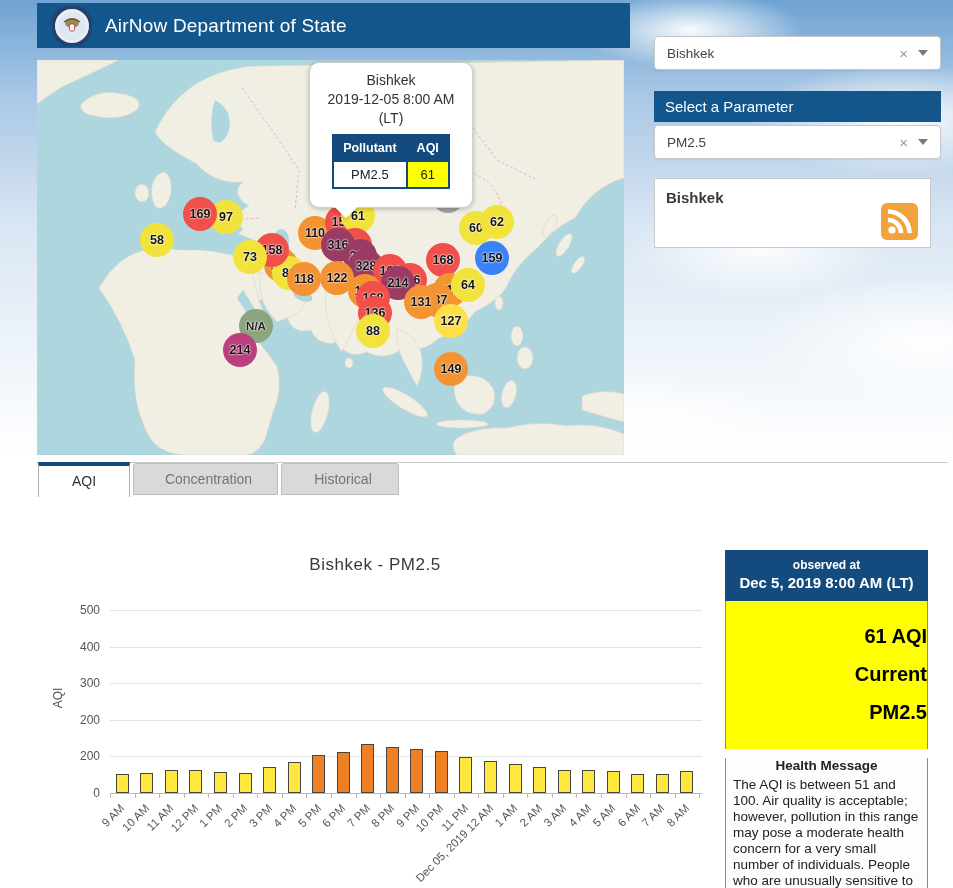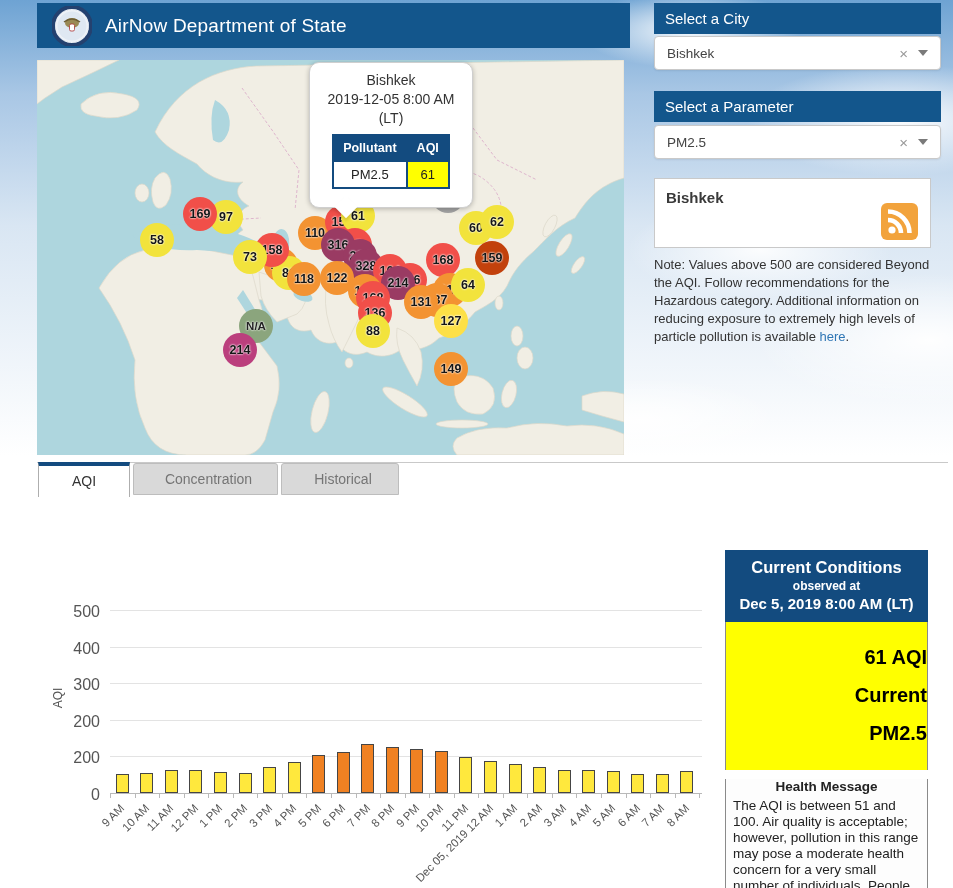--- a/index.html
+++ b/index.html
@@ -46,21 +46,21 @@
   a.link{color:#2f76b5;text-decoration:none;}
   
   .tabs-rule{position:absolute;left:37px;top:462px;width:911px;height:1px;background:#c9c9c9;}
   .tab{position:absolute;top:463px;height:32px;box-sizing:border-box;text-align:center;font-size:14px;line-height:30px;}
   .tab.active{background:#fff;border:1px solid #aeaeae;border-top:4px solid #134b7f;border-bottom:none;color:#333;top:462px;height:35px;z-index:2;}
   .tab.inactive{background:#d9d9d9;border:1px solid #bdbdbd;color:#757575;border-radius:3px 3px 0 0;padding-left:6px;}
   .learn{position:absolute;left:38px;top:510px;font-size:14.5px;color:#3c3c3c;}
   
   .chart{position:absolute;left:40px;top:545px;width:670px;height:343px;}
   .chart-title{position:absolute;left:0;top:10px;width:670px;text-align:center;font-size:17px;color:#3a3a3a;letter-spacing:.5px;}
-  .ylab{position:absolute;width:50px;text-align:right;font-size:16px;color:#555;}
+  .ylab{position:absolute;width:50px;text-align:right;font-size:12px;color:#555;}
   .yaxis-name{position:absolute;left:8px;top:146px;font-size:12px;color:#555;transform:rotate(-90deg);}
   .gridline{position:absolute;left:70px;width:592px;height:1px;background:#e3e3e3;}
   .axisline{position:absolute;left:70px;width:592px;height:1px;background:#b9b9b9;}
   .tickmark{position:absolute;width:1px;height:5px;background:#b9b9b9;}
   .bar{position:absolute;box-sizing:border-box;border:1px solid #454545;}
   .xlab{position:absolute;width:120px;text-align:right;font-size:11.5px;color:#555;transform:rotate(-45deg);transform-origin:100% 0;white-space:nowrap;}
   
   .cc{position:absolute;left:725px;top:550px;width:203px;height:338px;}
   .cc-head{background:#134b7f;color:#fff;text-align:center;padding:7px 2px 8px 2px;}
   .cc-head .t1{font-weight:bold;font-size:16.5px;line-height:21px;}
@@ -158,21 +158,21 @@
         <div class="marker" style="left: 356px; top: 203px; background: rgb(241, 79, 73);">146</div>
         <div class="marker" style="left: 344px; top: 206px; background: rgb(154, 59, 99);">214</div>
         <div class="marker" style="left: 311px; top: 214px; background: rgb(243, 147, 50);">101</div>
         <div class="marker" style="left: 319px; top: 221px; background: rgb(241, 79, 73);">168</div>
         <div class="marker" style="left: 321px; top: 236px; background: rgb(241, 79, 73);">136</div>
         <div class="marker" style="left: 319px; top: 254px; background: rgb(242, 227, 60);">88</div>
         <div class="marker" style="left: 394px; top: 119px; background: rgb(163, 163, 163); font-size: 11.5px; color: rgb(34, 34, 34);">N/A</div>
         <div class="marker" style="left: 422px; top: 151px; background: rgb(242, 227, 60);">60</div>
         <div class="marker" style="left: 443px; top: 145px; background: rgb(242, 227, 60);">62</div>
         <div class="marker" style="left: 389px; top: 183px; background: rgb(241, 79, 73);">168</div>
-        <div class="marker" style="left: 438px; top: 181px; background: #c2410c;">159</div>
+        <div class="marker" style="left: 438px; top: 181px; background: #3b82f6;">159</div>
         <div class="marker" style="left: 396px; top: 213px; background: rgb(243, 147, 50);">119</div>
         <div class="marker" style="left: 383px; top: 223px; background: rgb(243, 147, 50);">137</div>
         <div class="marker" style="left: 367px; top: 225px; background: rgb(243, 147, 50);">131</div>
         <div class="marker" style="left: 414px; top: 208px; background: rgb(242, 227, 60);">64</div>
         <div class="marker" style="left: 397px; top: 244px; background: #fde047;">127</div>
         <div class="marker" style="left: 397px; top: 292px; background: rgb(243, 147, 50);">149</div>
         <div class="marker" style="left: 202px; top: 249px; background: rgb(139, 165, 125); font-size: 11.5px; color: rgb(34, 34, 34);">N/A</div>
         <div class="marker" style="left: 186px; top: 273px; background: rgb(187, 63, 125);">214</div>
       </div>
 
@@ -187,21 +187,20 @@
         </tr>
         <tr>
           <td>PM2.5</td>
           <td id="popup-aqi-cell" style="background: rgb(255, 255, 0);">61</td>
         </tr>
       </tbody>
         </table>
     </div>
   </div>
 
-  <div class="side-head" style="left:654px;top:3px;">Select a City</div>
   <div class="select-box" style="left:654px;top:36px;">
     <span class="val">Bishkek</span>
     <span class="clear">×</span>
     <span class="caret"></span>
   </div>
 
   <div class="side-head" style="left:654px;top:91px;">Select a Parameter</div>
   <div class="select-box" style="left:654px;top:125px;">
     <span class="val">PM2.5</span>
     <span class="clear">×</span>
@@ -211,32 +210,29 @@
   <div class="rss-panel">
     <div class="city">Bishkek</div>
     <svg class="rss-icon" viewBox="0 0 37 37">
       <rect width="37" height="37" rx="6" fill="#f2a33c"></rect>
       <circle cx="11" cy="27" r="3.6" fill="#fff"></circle>
       <path d="M7 17 A 13 13 0 0 1 20 30" fill="none" stroke="#fff" stroke-width="4.6"></path>
       <path d="M7 8.5 A 21.5 21.5 0 0 1 28.5 30" fill="none" stroke="#fff" stroke-width="4.6"></path>
     </svg>
   </div>
 
-  <div class="note">
-    <span>Note: Values above 500 are considered Beyond the AQI. Follow recommendations for the Hazardous category. Additional information on reducing exposure to extremely high levels of particle pollution is available</span>
-    <a class="link" href="#">here</a><span>.</span>
-  </div>
 
   <div class="tabs-rule"></div>
   <div class="tab active" style="left:38px;width:92px;">AQI</div>
   <div class="tab inactive" style="left:133px;width:145px;">Concentration</div>
   <div class="tab inactive" style="left:281px;width:118px;">Historical</div>
 
 
   <div class="chart">
+    <div class="chart-title">Bishkek - PM2.5</div>
     <div class="yaxis-name">AQI</div>
     <div id="plot">
         <div class="axisline" style="top: 248px;"></div>
         <div class="ylab" style="left: 10px; top: 241px;">0</div>
         <div class="gridline" style="top: 211.4px;"></div>
         <div class="ylab" style="left: 10px; top: 204.4px;">200</div>
         <div class="gridline" style="top: 174.8px;"></div>
         <div class="ylab" style="left: 10px; top: 167.8px;">200</div>
         <div class="gridline" style="top: 138.2px;"></div>
         <div class="ylab" style="left: 10px; top: 131.2px;">300</div>
@@ -315,21 +311,20 @@
         <div class="tickmark" style="left: 561px; top: 248px;"></div>
         <div class="tickmark" style="left: 585.55px; top: 248px;"></div>
         <div class="tickmark" style="left: 610.1px; top: 248px;"></div>
         <div class="tickmark" style="left: 634.65px; top: 248px;"></div>
         <div class="tickmark" style="left: 659.2px; top: 248px;"></div>
       </div>
   </div>
 
   <div class="cc">
     <div class="cc-head">
-      <div class="t1">Current Conditions</div>
       <div class="t2">observed at</div>
       <div class="t3">Dec 5, 2019 8:00 AM (LT)</div>
     </div>
     <div class="cc-aqi" id="cc-aqi" style="background: rgb(255, 255, 0); text-align: right;">
       <div>61 AQI</div>
       <div>Current</div>
       <div>PM2.5</div>
     </div>
     <div class="cc-health">
       <div class="ht">Health Message</div>

